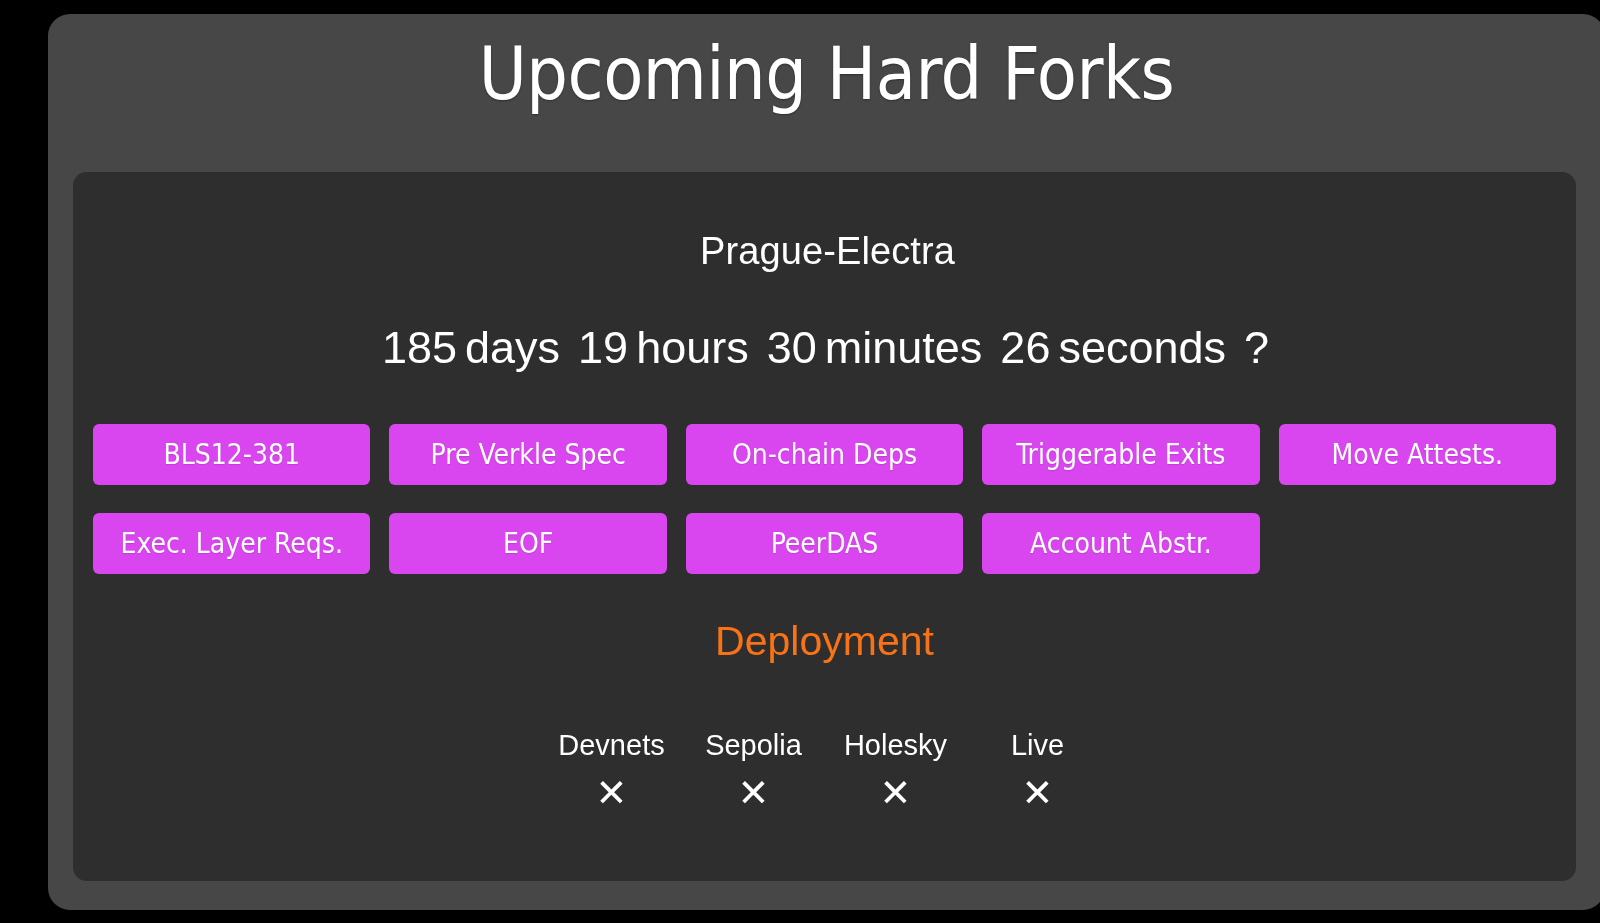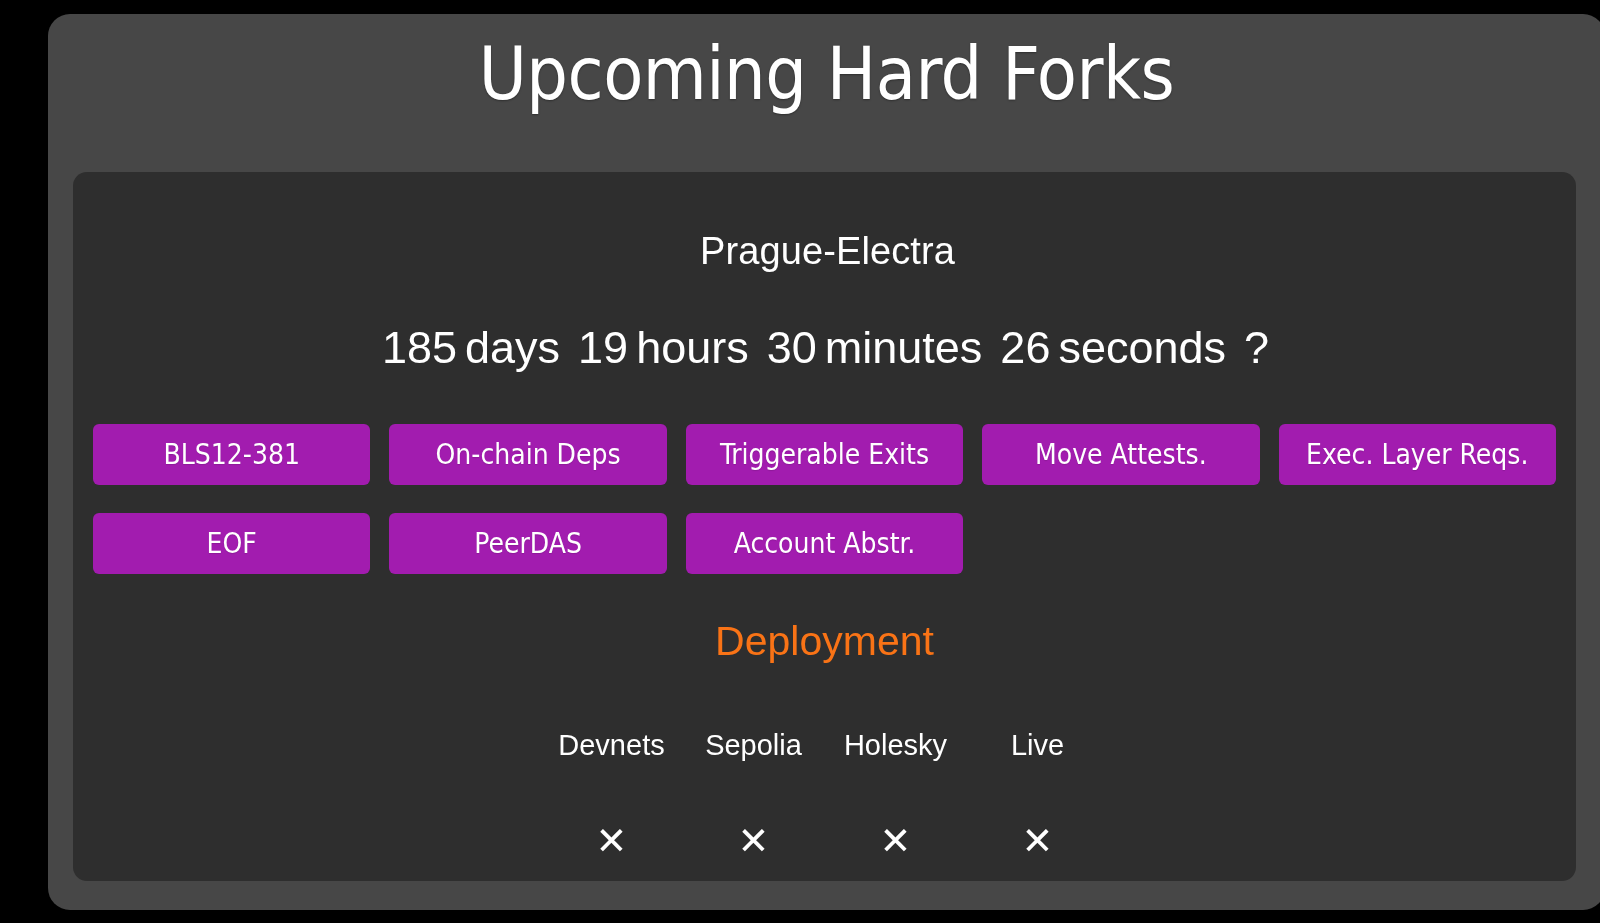--- a/index.html
+++ b/index.html
@@ -100,21 +100,21 @@
     left: 20px;
     top: 252px;
     width: 1463px;
     display: grid;
     grid-template-columns: repeat(5, 1fr);
     grid-auto-rows: 61px;
     column-gap: 19px;
     row-gap: 28px;
   }
   .eip-pill {
-    background: #a21caf;
+    background: #d946ef;
     border-radius: 6px;
     display: flex;
     align-items: center;
     justify-content: center;
     color: #ffffff;
     font-size: 28px;
     font-weight: 400;
     font-family: "Liberation Sans Narrow", "DejaVu Sans Condensed", "Liberation Sans", sans-serif;
     text-align: center;
     line-height: 1;
@@ -146,21 +146,20 @@
     display: flex;
     justify-content: center;
     align-items: flex-start;
     gap: 0;
   }
   .deploy-col {
     display: flex;
     flex-direction: column;
     align-items: center;
     width: 142px;
-    gap: 48px;
   }
   .deploy-label {
     color: #ffffff;
     font-size: 29px;
     font-weight: 400;
     line-height: 1.1;
     white-space: nowrap;
   }
   .deploy-status {
     margin-top: 12px;
@@ -183,20 +182,21 @@
     <div id="fork-card">
 
       <div id="fork-name">Prague-Electra</div>
 
       <div id="countdown">
         <span class="num">185</span><span class="unit">days</span><span class="num">19</span><span class="unit">hours</span><span class="num">30</span><span class="unit">minutes</span><span class="num">26</span><span class="unit">seconds</span><span class="qmark">?</span>
       </div>
 
       <div id="eip-grid">
         <div class="eip-pill">BLS12-381</div>
+        <div class="eip-pill">Pre Verkle Spec</div>
         <div class="eip-pill">On-chain Deps</div>
         <div class="eip-pill">Triggerable Exits</div>
         <div class="eip-pill">Move Attests.</div>
         <div class="eip-pill">Exec. Layer Reqs.</div>
         <div class="eip-pill">EOF</div>
         <div class="eip-pill">PeerDAS</div>
         <div class="eip-pill">Account Abstr.</div>
       </div>
 
       <div id="deployment-title">Deployment</div>

